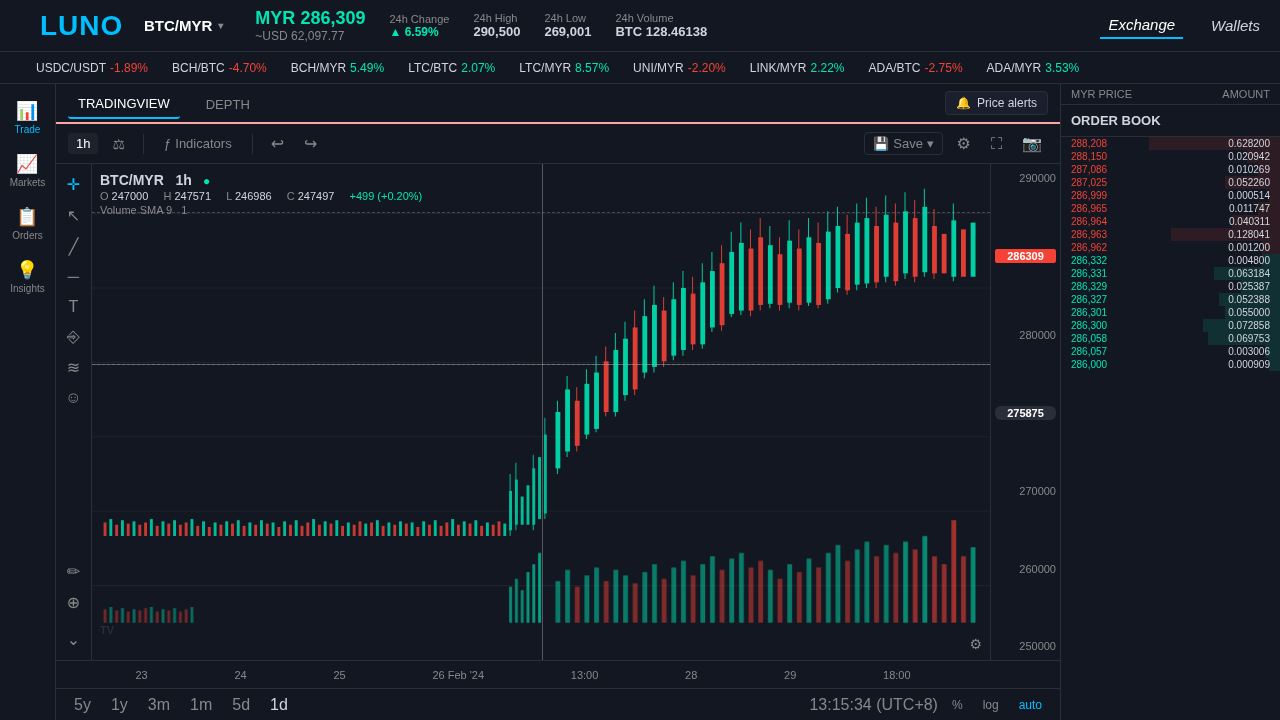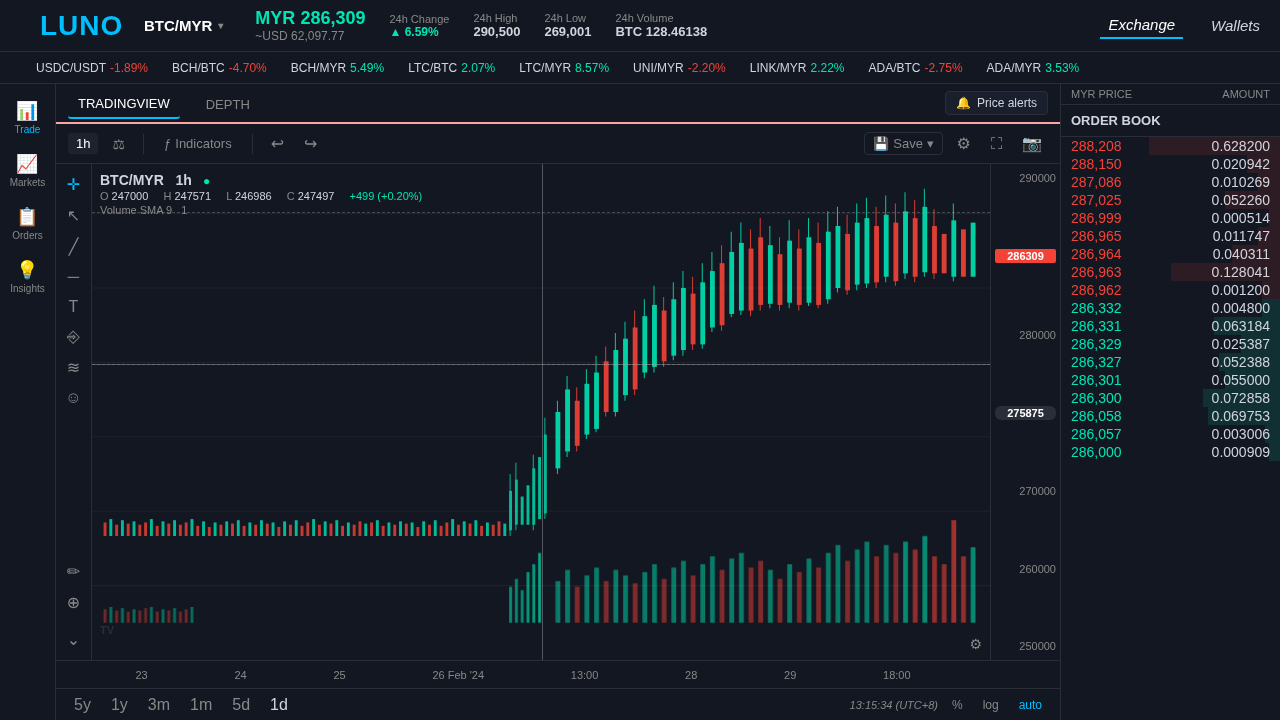--- a/index.html
+++ b/index.html
@@ -127,40 +127,40 @@
       position: relative;
     }
 
     
     #chart-bottom-bar {
       display: flex; align-items: center; gap: 8px; padding: 4px 12px;
       border-top: 1px solid #2a2e39; height: 32px; background: #131722;
     }
     .period-btn { color: #888; cursor: pointer; font-size: 16px; padding: 2px 6px; border-radius: 3px; }
     .period-btn.active { color: #d1d4dc; }
-    #chart-time-display { margin-left: auto; color: #888; font-size: 11px; font-style: italic; }
+    #chart-time-display { margin-left: auto; color: #888; font-size: 16px; }
     .chart-bottom-action { color: #888; cursor: pointer; font-size: 12px; padding: 2px 6px; border-radius: 3px; }
 
     
     #order-book {
       width: 220px; background: #131722; border-left: 1px solid #2a2e39;
       display: flex; flex-direction: column;
     }
     #order-book-header {
       padding: 8px 10px; font-size: 13px; font-weight: 700; color: #d1d4dc;
       border-bottom: 1px solid #2a2e39;
     }
     #order-book-cols {
       display: flex; justify-content: space-between; padding: 4px 10px;
       color: #888; font-size: 11px; border-bottom: 1px solid #2a2e39;
     }
     #order-book-list { flex: 1; overflow: hidden; }
     .ob-row {
       display: flex; justify-content: flex-end; padding: 1px 10px;
-      font-size: 14px; position: relative; cursor: pointer;
+      font-size: 10px; position: relative; cursor: pointer;
     }
     .ob-price-ask { color: #f44336; }
     .ob-price-bid { color: #00e5b3; }
     .ob-amount { color: #d1d4dc; text-align: right; }
     .ob-bar-ask { position: absolute; right: 0; top: 0; bottom: 0; background: rgba(244,67,54,0.12); z-index: 0; }
     .ob-bar-bid { position: absolute; right: 0; top: 0; bottom: 0; background: rgba(0,229,179,0.12); z-index: 0; }
     .ob-row-content { display: flex; justify-content: space-between; width: 100%; z-index: 1; position: relative; }
     #spread-row {
       display: flex; justify-content: space-between; padding: 3px 10px;
       border-top: 1px solid #2a2e39; border-bottom: 1px solid #2a2e39;

